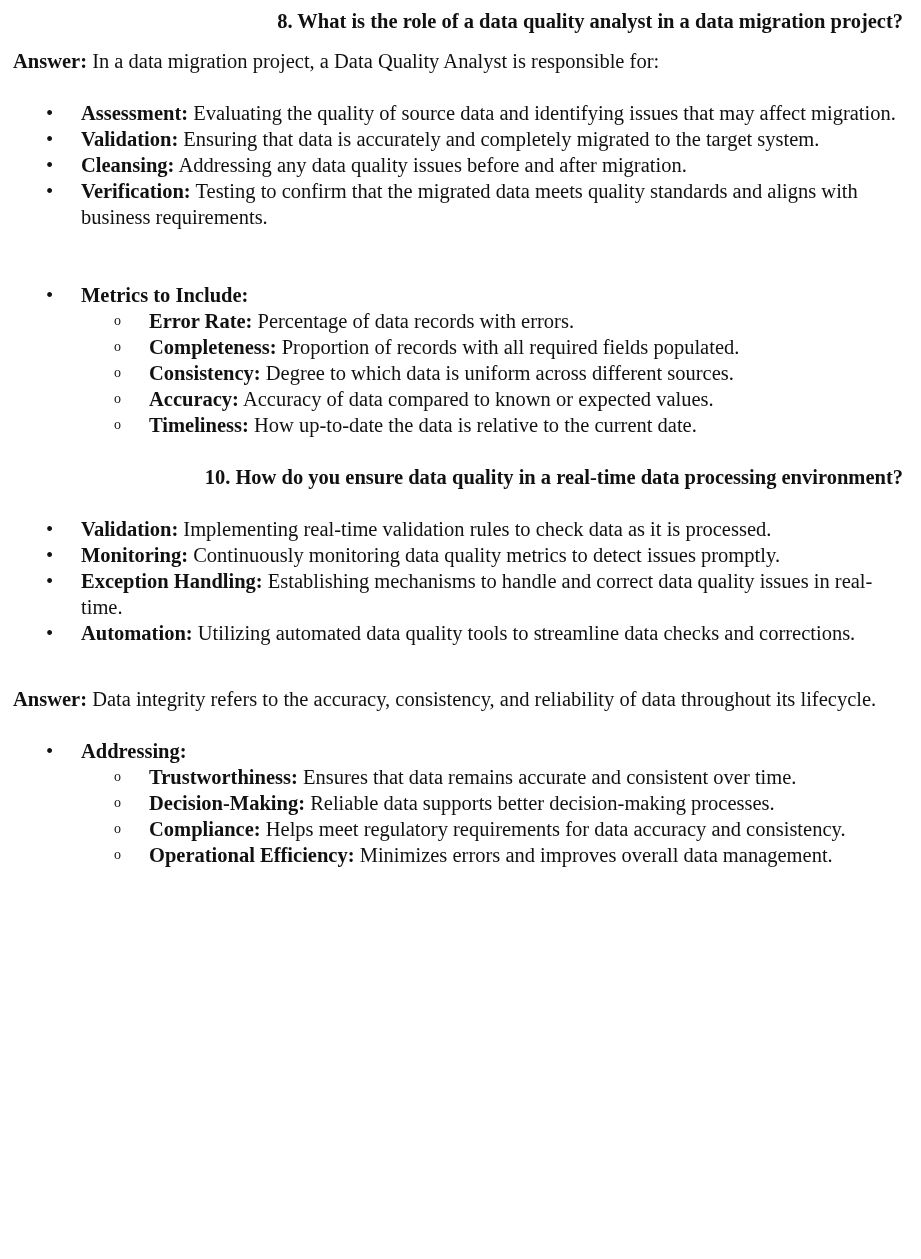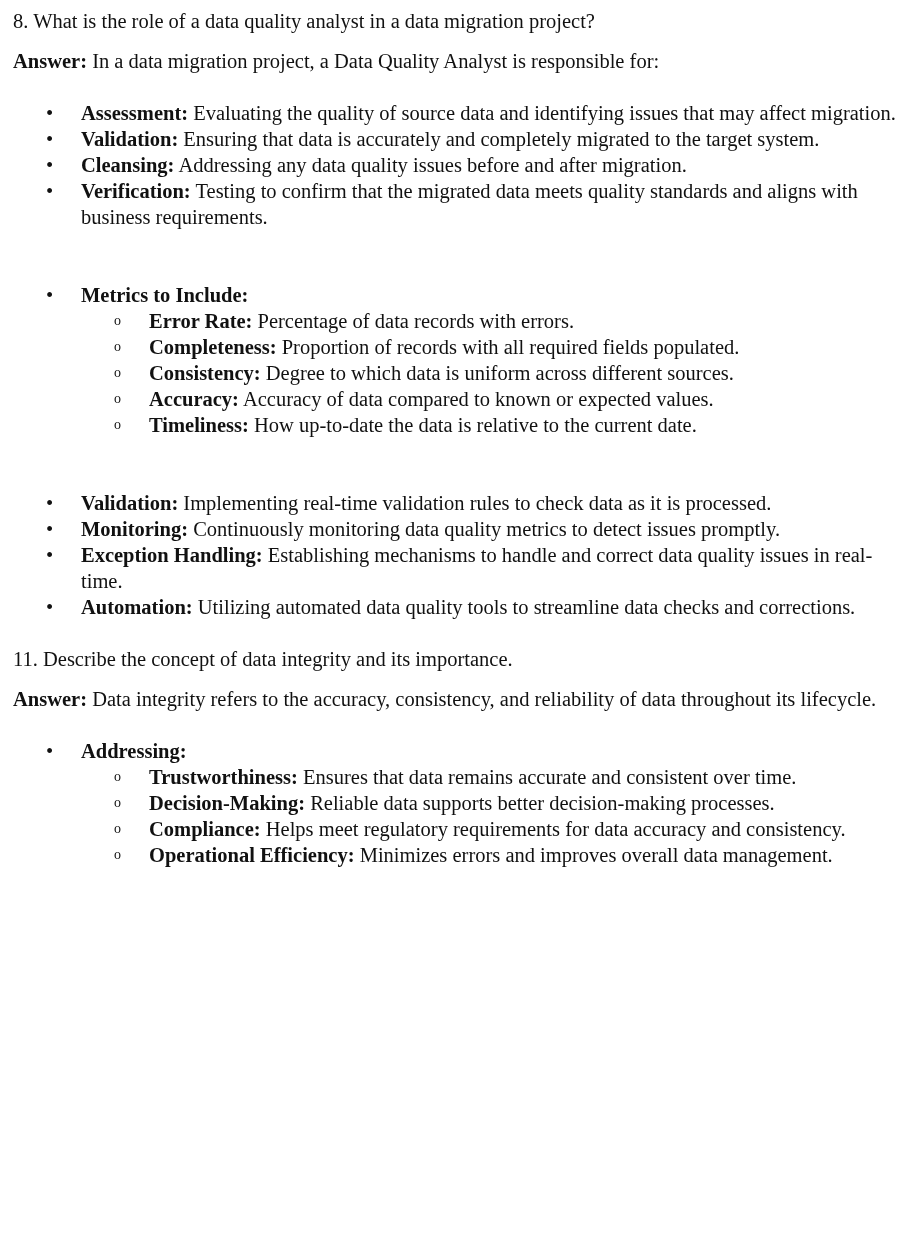--- a/index.html
+++ b/index.html
@@ -1,19 +1,19 @@
 <!DOCTYPE html>
 <html><head>
 <meta charset="utf-8">
 <style>
   html, body { margin: 0; padding: 0; background: #ffffff; }
   body { width: 921px; height: 1259px; overflow: hidden; position: relative;
     font-family: "Liberation Serif", "DejaVu Serif", serif; color: #111; font-size: 20.5px; line-height: 26px; }
   .page { position: absolute; left: 13px; top: 8px; width: 890px; }
-  .q { font-weight: normal; margin: 0; }
+  .q { font-weight: bold; margin: 0; text-align: right; }
   .ans { margin: 14px 0 0 0; }
   .ans b { font-weight: bold; }
   ul { margin: 26px 0 0 0; padding: 0; list-style: none; }
   li { position: relative; padding-left: 68px; }
   li .bullet { position: absolute; left: 33px; top: 0; }
   ul.sub li { padding-left: 136px; }
   ul.sub li .bullet { left: 101px; font-size: 14px; }
   ul.sub { margin-top: 0; }
   .gap { height: 26px; }
 </style>
@@ -37,29 +37,29 @@
   </ul>
   <ul class="sub">
     <li><span class="bullet">o</span><b>Error Rate:</b><span> Percentage of data records with errors.</span></li>
     <li><span class="bullet">o</span><b>Completeness:</b><span> Proportion of records with all required fields populated.</span></li>
     <li><span class="bullet">o</span><b>Consistency:</b><span> Degree to which data is uniform across different sources.</span></li>
     <li><span class="bullet">o</span><b>Accuracy:</b><span> Accuracy of data compared to known or expected values.</span></li>
     <li><span class="bullet">o</span><b>Timeliness:</b><span> How up-to-date the data is relative to the current date.</span></li>
   </ul>
   <div class="gap"></div>
 
+  <p class="q">10. How do you ensure data quality in a real-time data processing environment?</p>
   <ul>
     <li><span class="bullet">•</span><b>Validation:</b><span> Implementing real-time validation rules to check data as it is processed.</span></li>
     <li><span class="bullet">•</span><b>Monitoring:</b><span> Continuously monitoring data quality metrics to detect issues promptly.</span></li>
     <li><span class="bullet">•</span><b>Exception Handling:</b><span> Establishing mechanisms to handle and correct data quality issues in real-time.</span></li>
     <li><span class="bullet">•</span><b>Automation:</b><span> Utilizing automated data quality tools to streamline data checks and corrections.</span></li>
   </ul>
   <div class="gap"></div>
 
-  <p class="q">11. Describe the concept of data integrity and its importance.</p>
   <p class="ans"><b>Answer:</b><span> Data integrity refers to the accuracy, consistency, and reliability of data throughout its lifecycle.</span></p>
   <ul>
     <li><span class="bullet">•</span><b>Addressing:</b></li>
   </ul>
   <ul class="sub">
     <li><span class="bullet">o</span><b>Trustworthiness:</b><span> Ensures that data remains accurate and consistent over time.</span></li>
     <li><span class="bullet">o</span><b>Decision-Making:</b><span> Reliable data supports better decision-making processes.</span></li>
     <li><span class="bullet">o</span><b>Compliance:</b><span> Helps meet regulatory requirements for data accuracy and consistency.</span></li>
     <li><span class="bullet">o</span><b>Operational Efficiency:</b><span> Minimizes errors and improves overall data management.</span></li>
   </ul>

